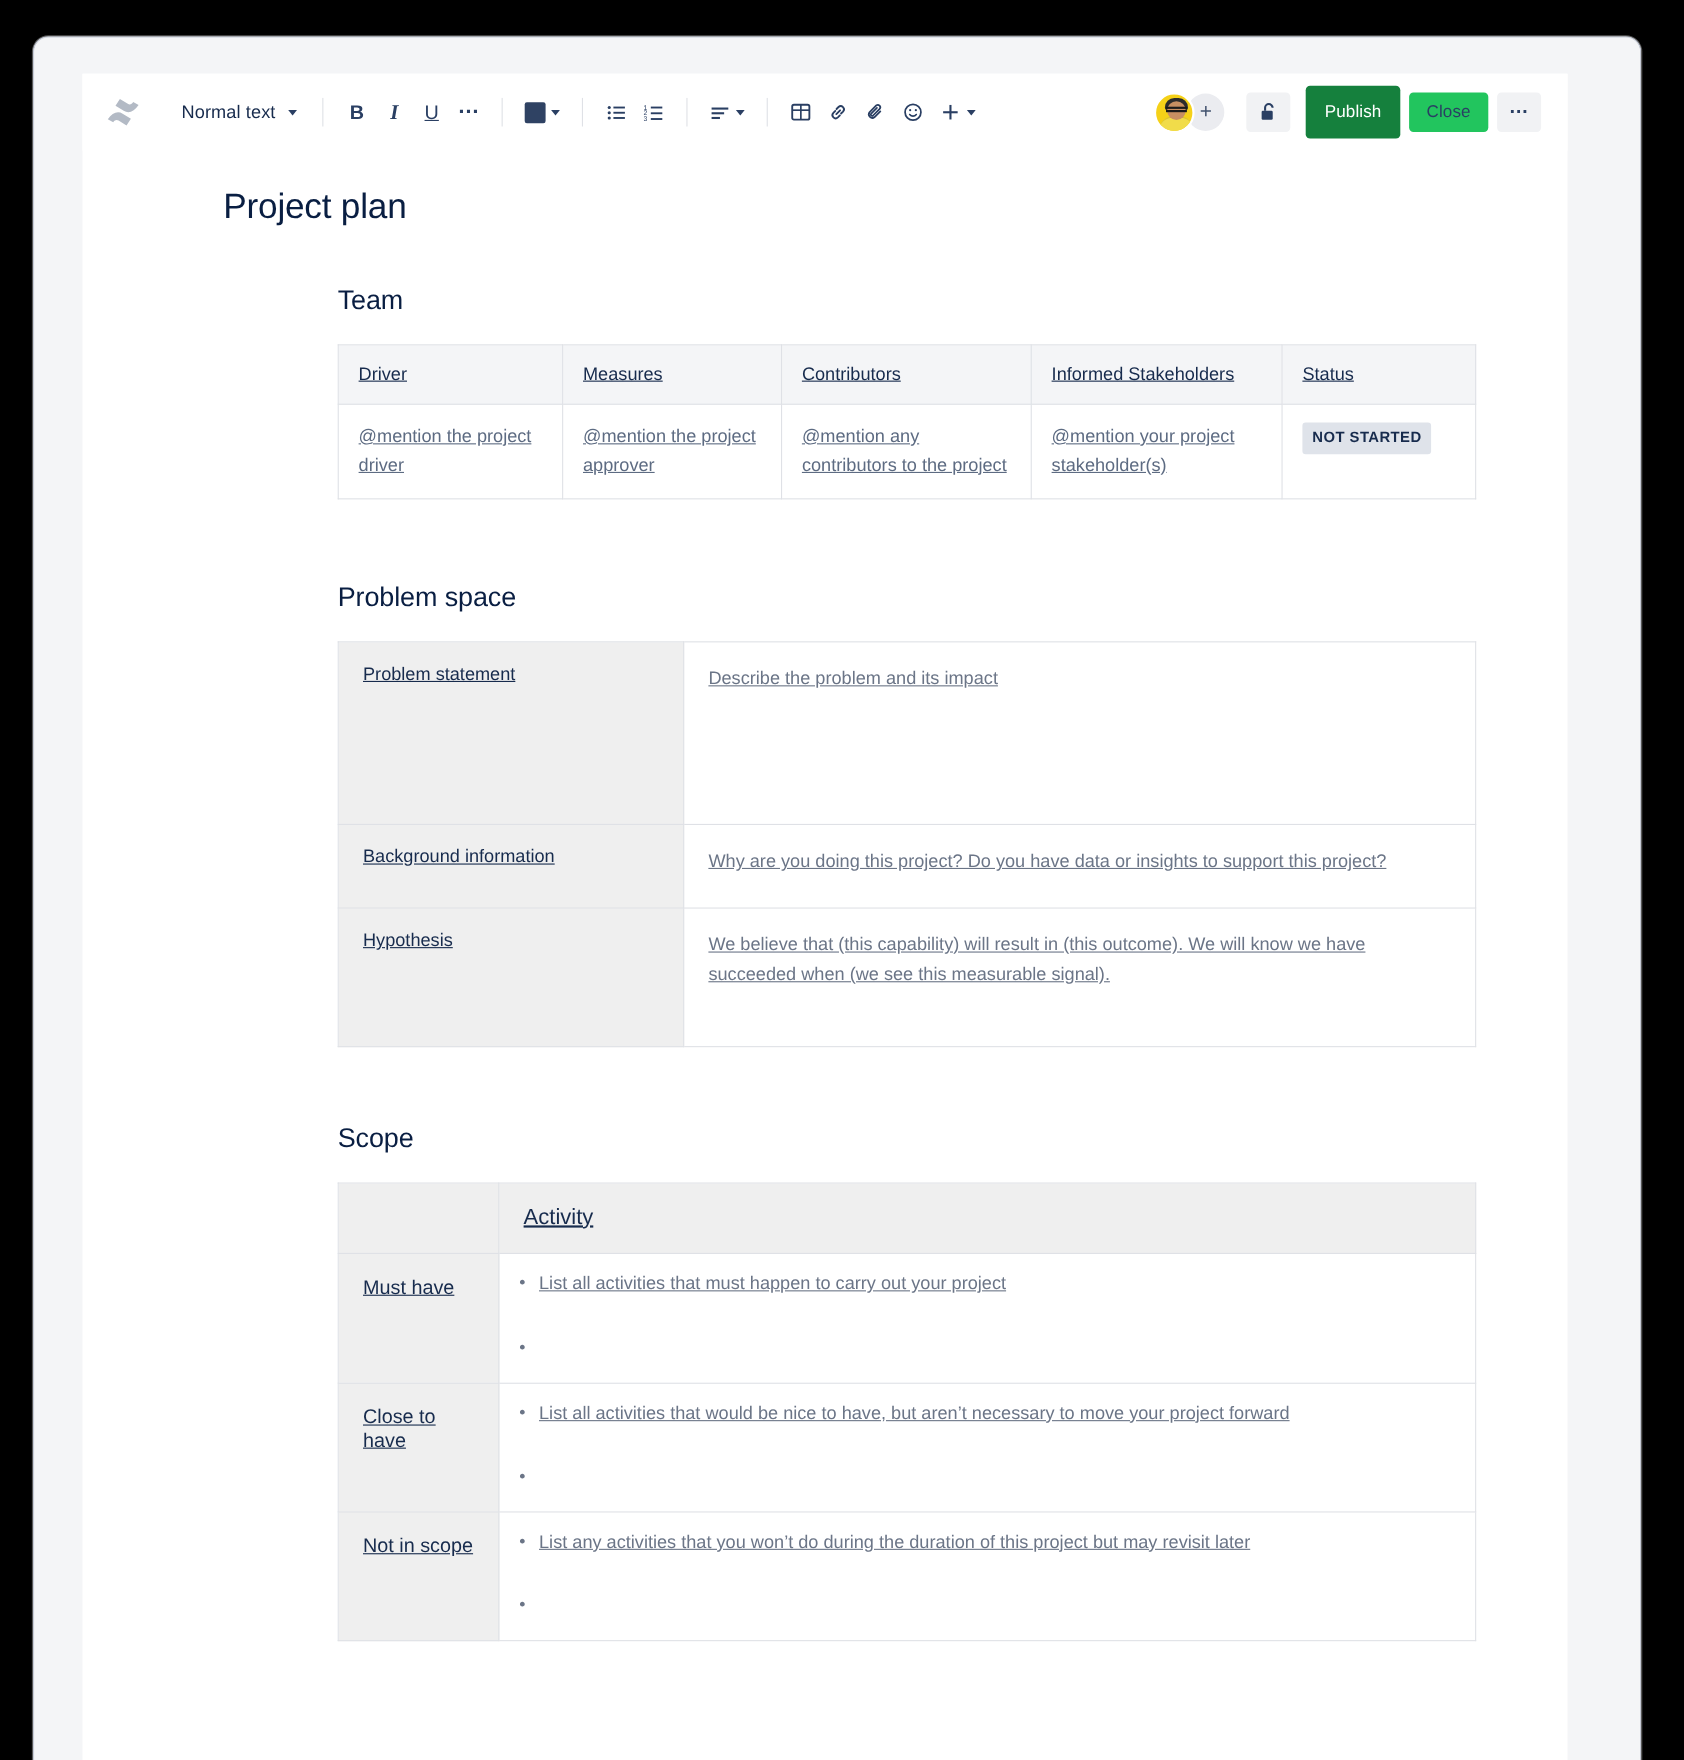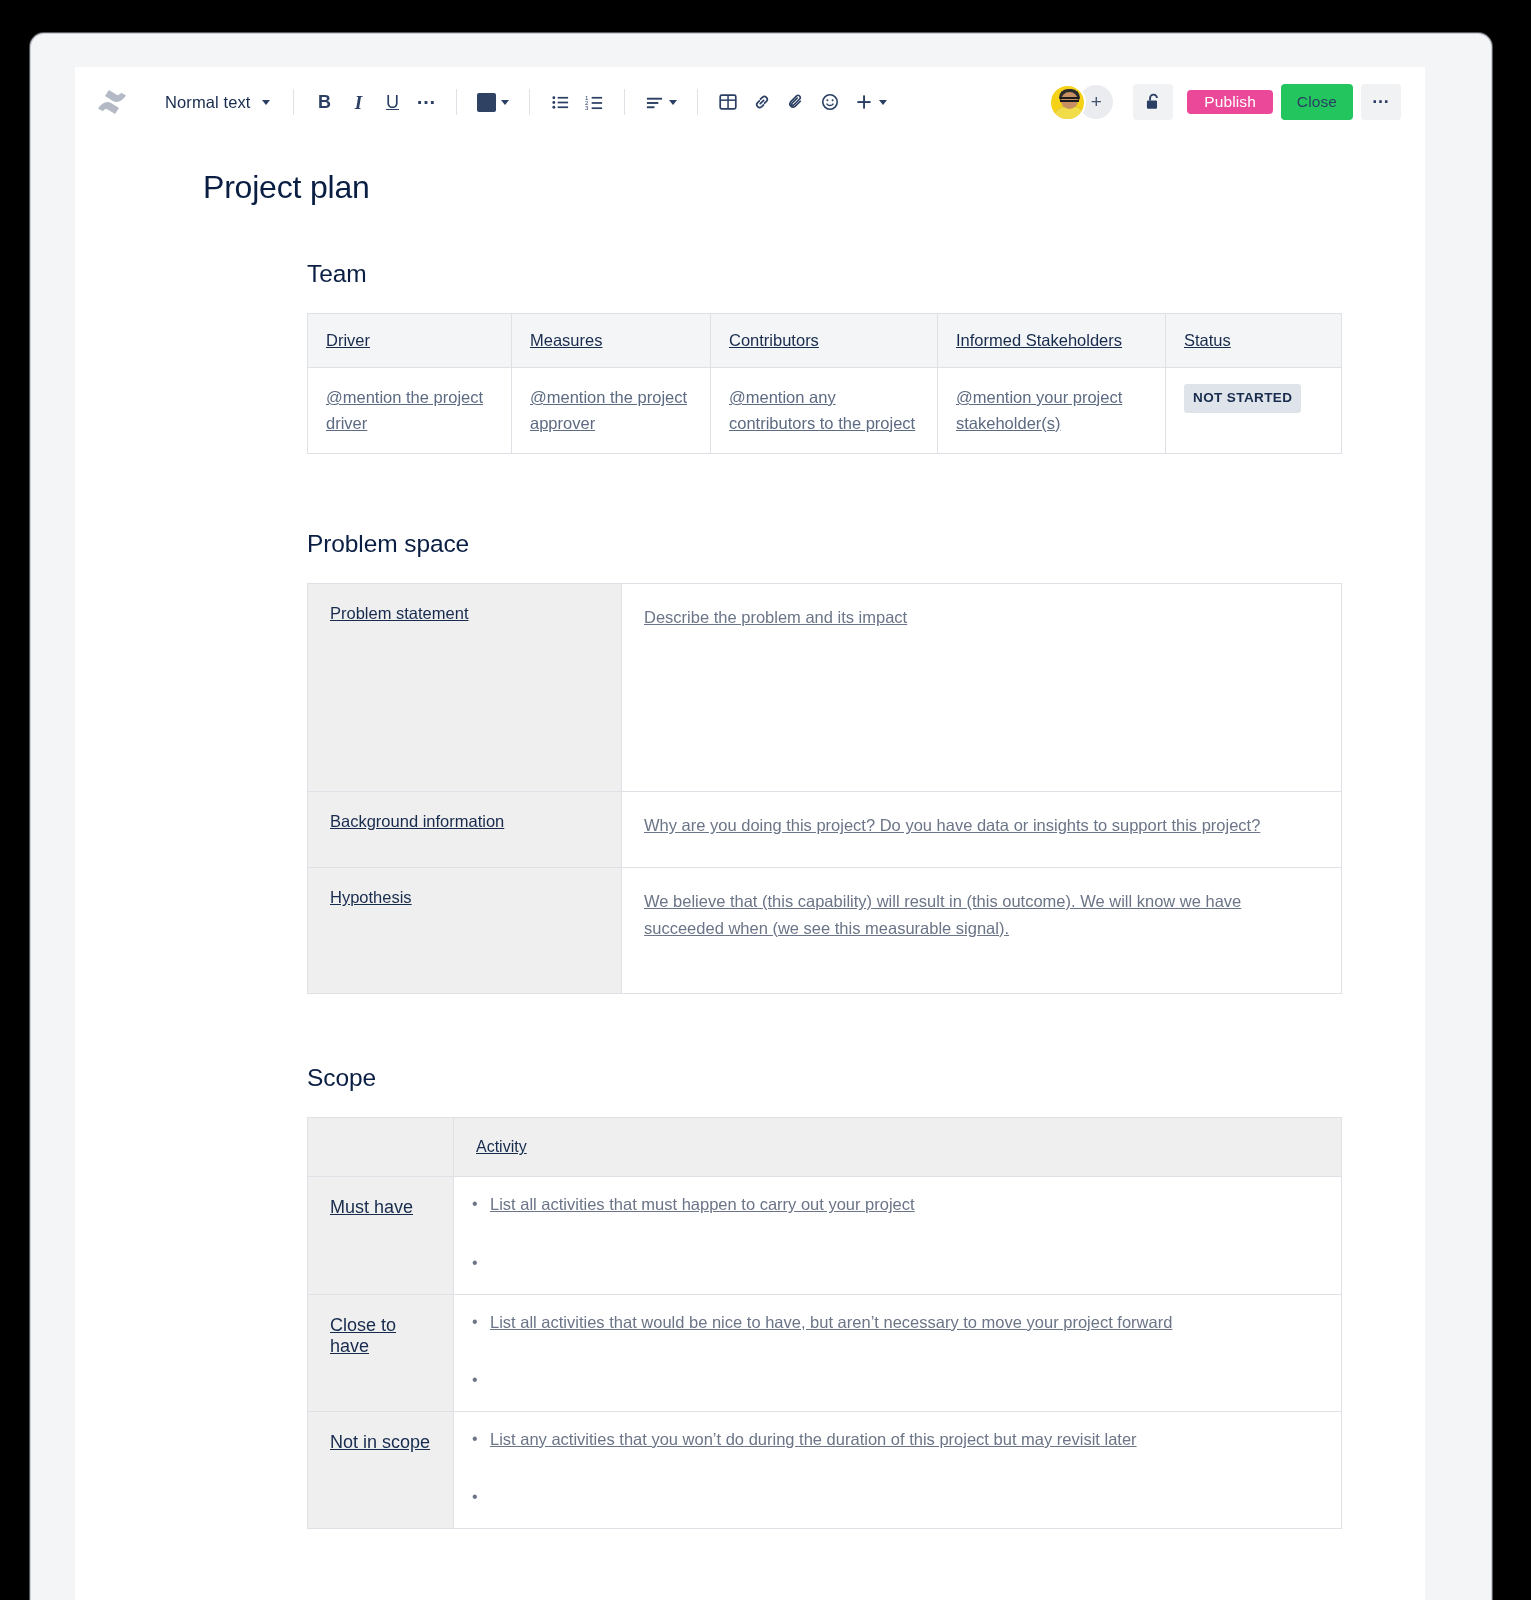--- a/index.html
+++ b/index.html
@@ -177,22 +177,22 @@
     width: 40px; height: 36px;
     background: #f1f2f4;
     border-radius: 4px;
     display: flex; align-items: center; justify-content: center;
     cursor: pointer;
     margin-right: 14px;
     flex: none;
   }
 
   .btn-publish {
-    height: 24px;
-    background: #ec4899;
+    height: 48px;
+    background: #15803d;
     color: #ffffff;
     font-size: 15.5px;
     border: none;
     border-radius: 4px;
     padding: 0 17px;
     cursor: pointer;
     font-family: inherit;
     margin-right: 8px;
     letter-spacing: 0.1px;
   }
@@ -304,21 +304,21 @@
 
   
   #scope-table th.blank {
     background: #efefef;
     padding: 20px 22px;
     height: 56px;
   }
   #scope-table th.activity {
     background: #efefef;
     padding: 20px 22px;
-    font-size: 16px;
+    font-size: 20px;
     color: #172b4d;
     height: 56px;
   }
   #scope-table td.lbl {
     background: #efefef;
     padding: 20px 22px;
     font-size: 18px;
     color: #172b4d;
   }
   #scope-table td.val {
@@ -537,21 +537,21 @@
       <div class="doc-section">
         <h2 class="sec-heading">Problem space</h2>
 
         <table class="doc-table" id="problem-table">
           <colgroup>
               <col style="width:314px">
               <col style="width:720px">
             </colgroup>
           <tbody>
             <tr>
-              <td class="lbl" style="height:208px">Problem statement</td>
+              <td class="lbl" style="height:166px">Problem statement</td>
               <td class="val">Describe the problem and its impact</td>
             </tr>
             <tr>
               <td class="lbl" style="height:76px">Background information</td>
               <td class="val">Why are you doing this project? Do you have data or insights to support this project?</td>
             </tr>
             <tr>
               <td class="lbl" style="height:126px">Hypothesis</td>
               <td class="val">We believe that (this capability) will result in (this outcome). We will know we have succeeded when (we see this measurable signal).</td>
             </tr>

